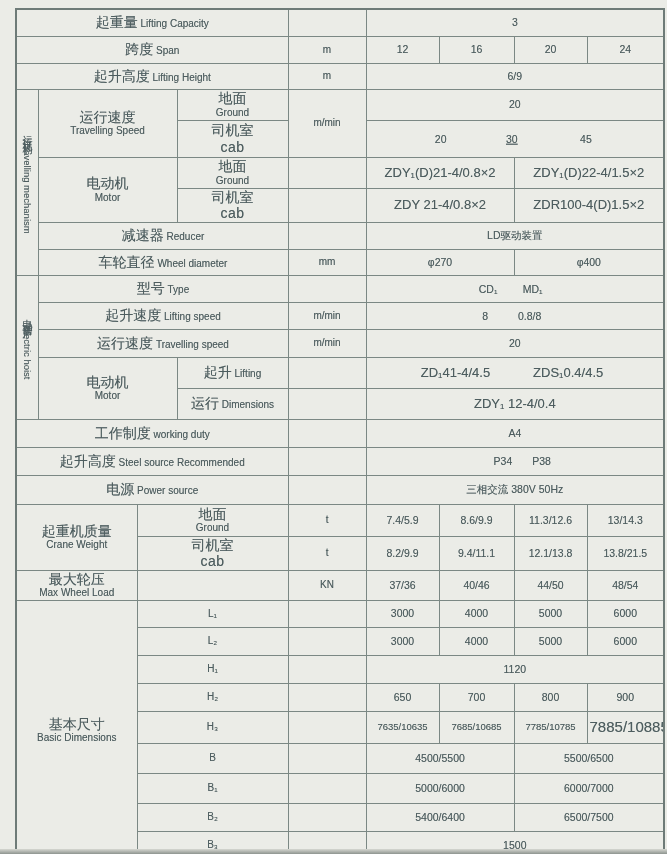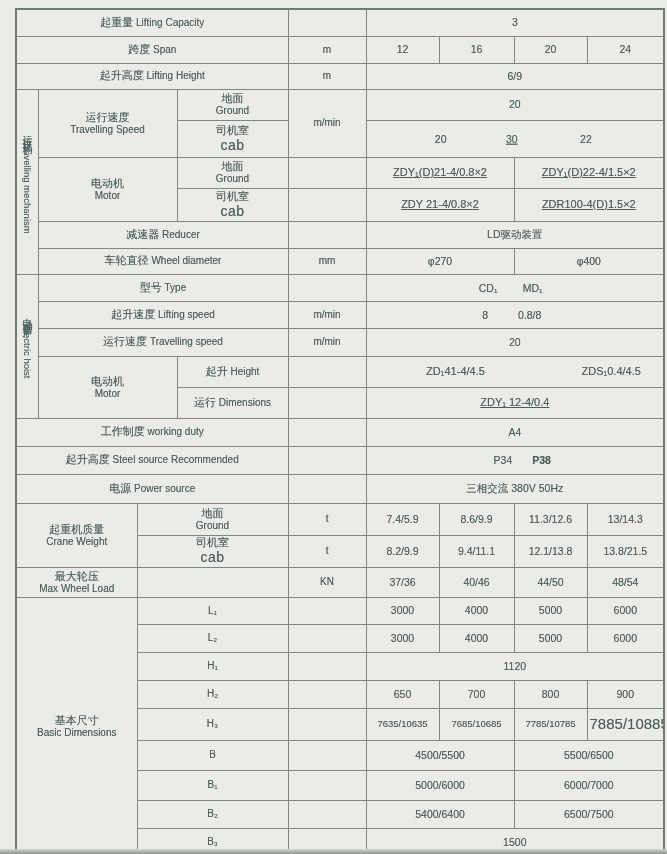--- a/index.html
+++ b/index.html
@@ -22,33 +22,33 @@
   td{
     border:1px solid #7b8884;
     padding:0 2px;
     text-align:center;
     vertical-align:middle;
     font-size:10px;
     line-height:1.2;
     overflow:hidden;
     text-shadow:0 0 0.5px rgba(77,93,95,.55);
   }
-  .zh{font-size:11px;}
+  .zh{font-size:14px;}
   .en{font-size:10px;}
   .stack span{display:block;line-height:1.18;}
   .cab-big{font-size:14px;letter-spacing:.5px;}
   .data{font-size:10.5px;}
-  .model{font-size:11px;text-decoration:underline;}
+  .model{font-size:13px;}
   .pos-cell{position:relative;}
   .pos-cell span{position:absolute;top:50%;transform:translate(-50%,-50%);white-space:nowrap;}
   .px25{left:25%;} .px49{left:49%;text-decoration:underline;} .px74{left:74%;}
   .px41{left:41%;text-align:center;} .px56{left:56%;}
   .px40{left:40%;} .px55{left:55%;}
-  .px46{left:46%;} .px59{left:59%;font-weight:bold;}
-  .px30{left:30%;} .px68{left:68%;margin-left:43px;}
+  .px46{left:46%;} .px59{left:59%;}
+  .px30{left:30%;} .px68{left:68%;}
   td.side{padding:0;}
   .vwrap{
     display:inline-block;
     writing-mode:vertical-rl;
     text-orientation:mixed;
     font-size:9.5px;
     line-height:1.1;
     white-space:nowrap;
   }
   .vzh{text-orientation:upright;letter-spacing:3px;font-size:10px;}
@@ -113,21 +113,21 @@
   </tr>
 
   <tr style="height:37px">
     <td class="stack">
             <span class="zh">司机室</span>
             <span class="cab-big">cab</span>
           </td>
     <td colspan="4" class="data pos-cell">
       <span class="px25">20</span>
       <span class="px49">30</span>
-      <span class="px74">22</span>
+      <span class="px74">45</span>
     </td>
   </tr>
 
   <tr style="height:31px">
     <td colspan="2" rowspan="2" class="stack">
             <span class="zh">电动机</span>
             <span class="en">Motor</span>
           </td>
     <td class="stack">
             <span class="zh">地面</span>
@@ -186,21 +186,21 @@
     <td colspan="3"><span class="zh">运行速度</span> <span class="en">Travelling  speed</span></td>
     <td>m/min</td>
     <td colspan="4" class="data">20</td>
   </tr>
 
   <tr style="height:31px">
     <td colspan="2" rowspan="2" class="stack">
             <span class="zh">电动机</span>
             <span class="en">Motor</span>
           </td>
-    <td><span class="zh">起升</span> <span class="en">Height</span></td>
+    <td><span class="zh">起升</span> <span class="en">Lifting</span></td>
     <td></td>
     <td colspan="4" class="model pos-cell">
       <span class="px30">ZD₁41-4/4.5</span>
       <span class="px68">ZDS₁0.4/4.5</span>
     </td>
   </tr>
 
   <tr style="height:31px">
     <td><span class="zh">运行</span> <span class="en">Dimensions</span></td>
     <td></td>

